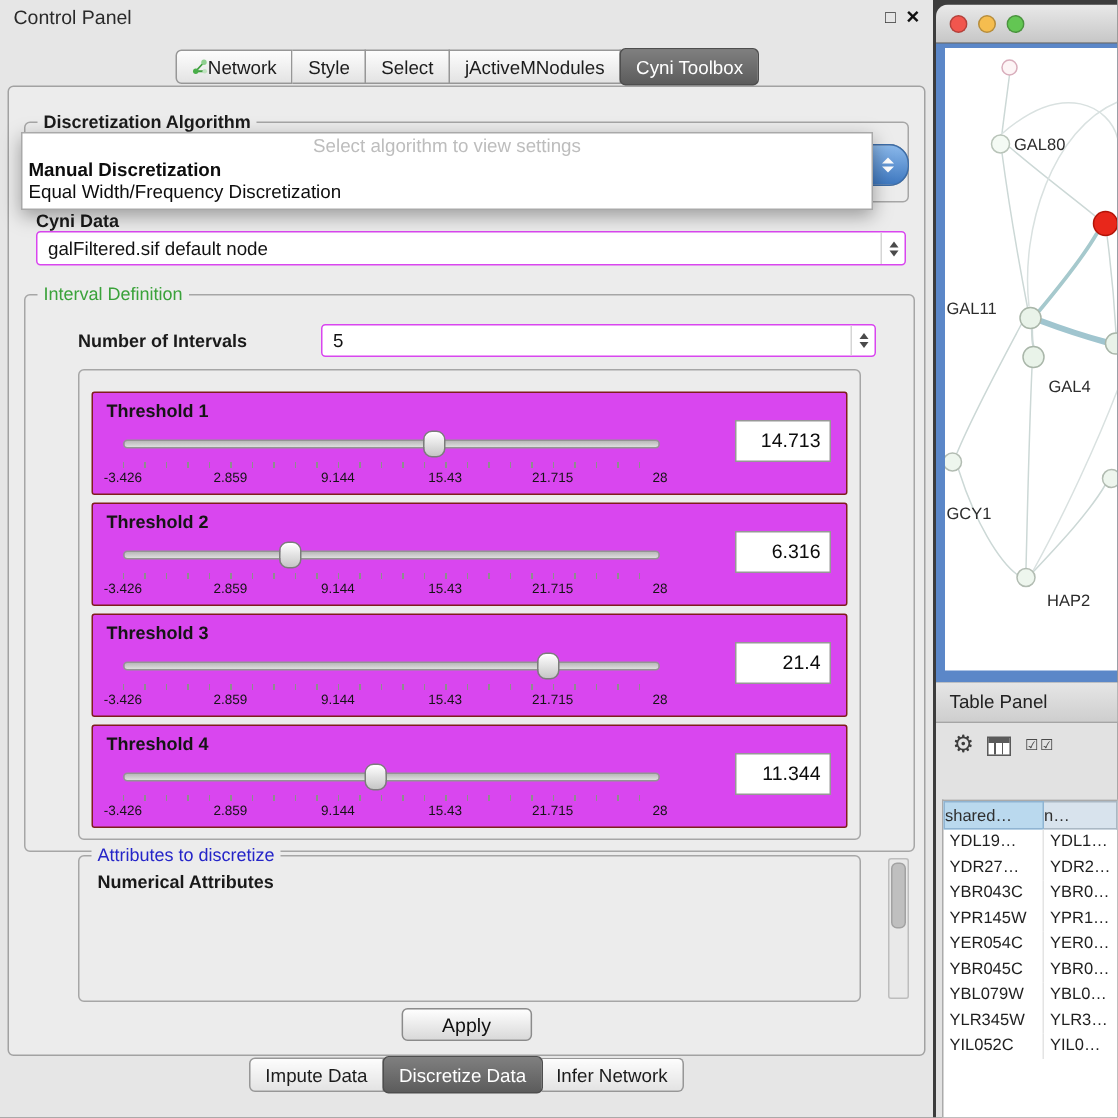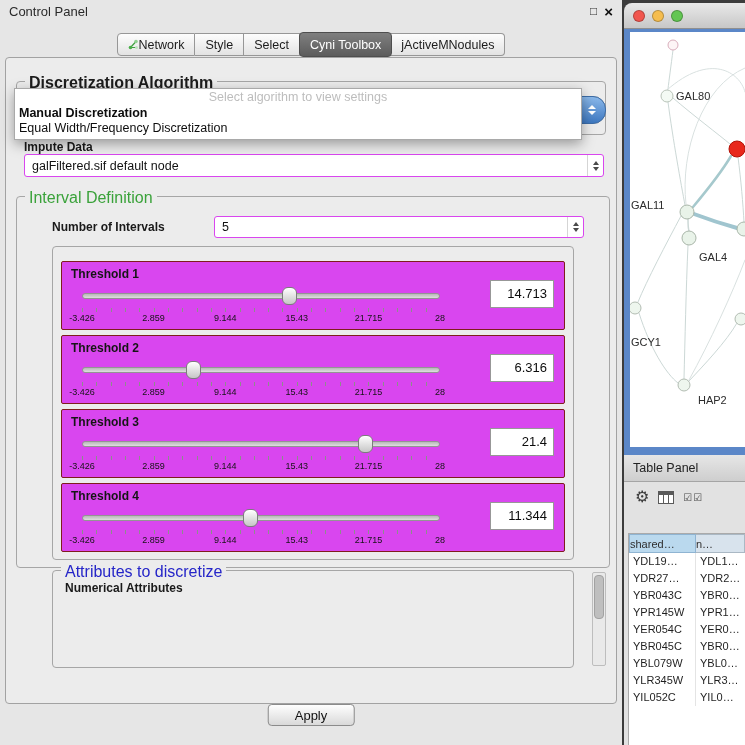--- a/index.html
+++ b/index.html
@@ -22,21 +22,21 @@
   .seg:first-child{border-left:1px solid #979797;border-radius:4px 0 0 4px;}
   .seg:last-child{border-radius:0 4px 4px 0;}
   .seg.sel{background:linear-gradient(#7f7f7f,#5c5c5c);color:#fff;border:1px solid #4e4e4e;
        border-radius:4px;margin:-1px -1px;position:relative;z-index:1;height:17px;}
   .neticon{display:flex;align-items:center;}
 
   #main-area{position:absolute;left:5px;top:57px;width:610px;height:645px;background:#ececec;
        border:1px solid #a2a2a2;border-radius:4px;}
 
   .group{position:absolute;border:1px solid #a6a6a6;border-radius:4px;}
-  .gtitle{position:absolute;top:-8px;left:8px;background:#ececec;padding:0 4px;font-size:16px;color:#1c1c1c;white-space:nowrap;}
+  .gtitle{position:absolute;top:-8px;left:8px;background:#ececec;padding:0 4px;font-size:12px;color:#1c1c1c;white-space:nowrap;}
   .gtitle.bold{font-weight:bold;}
   .gtitle.green{color:#3aa23a;}
   .gtitle.blue{color:#2525c8;}
 
   #algo-group{left:10px;top:23px;width:588px;height:52px;}
 
   #algo-combo{position:absolute;left:20px;top:38px;width:578px;height:26px;border:1px solid #96:96;}
   #algo-combo{border:1px solid #969696;border-radius:13px;background:linear-gradient(#ffffff,#e7e7e7);z-index:1;}
   .combo-cap{position:absolute;right:-1px;top:-1px;width:27px;height:26px;border:1px solid #3c6da8;
        border-radius:0 13px 13px 0;background:linear-gradient(#8ab8ea,#3e78c0);
@@ -87,21 +87,21 @@
   #numattr-label{left:12px;top:10px;}
   #attr-list{position:absolute;left:12px;top:30px;width:494px;height:54px;background:#fff;border:1px solid #9a9a9a;overflow:hidden;}
   .attr-item{font-size:12px;line-height:16px;padding-left:6px;color:#101010;white-space:nowrap;}
   .vsb{position:absolute;right:0;top:0;width:13px;height:100%;background:#f0f0f0;border-left:1px solid #cfcfcf;}
   .vsb-thumb{position:absolute;left:2px;top:2px;width:9px;height:32px;background:#c2c2c2;border-radius:5px;border:1px solid #a8a8a8;}
   #panel-scrollbar{position:absolute;left:586px;top:514px;width:12px;height:92px;background:#e9e9e9;border:1px solid #bdbdbd;border-radius:2px;}
   .vsb-thumb2{position:absolute;left:1px;top:2px;width:8px;height:42px;background:#bfbfbf;border-radius:4px;border:1px solid #a2a2a2;}
 
   #apply-btn{position:absolute;left:50%;transform:translateX(-50%);top:614px;height:22px;padding:0 26px;
        font-size:13px;color:#111;background:linear-gradient(#fefefe,#d9d9d9);border:1px solid #8b8b8b;border-radius:4px;
-       font-family:inherit;margin-top:32px;}
+       font-family:inherit;}
 
   
   #network-window{position:absolute;left:624px;top:3px;width:121px;height:452px;border-radius:8px 0 0 0;overflow:hidden;}
   .nw-titlebar{height:25px;background:linear-gradient(#e9e9e9,#c7c7c7);border-bottom:1px solid #8f8f8f;
        display:flex;align-items:center;gap:7px;padding-left:9px;}
   .light{width:12px;height:12px;border-radius:50%;border:1px solid rgba(0,0,0,.25);box-sizing:border-box;}
   .nw-body{position:relative;height:426px;background:#5b87c8;}
   .nw-canvas{position:absolute;left:6px;top:3px;right:0;bottom:8px;background:#fff;overflow:hidden;}
   .nlabel{font-size:11px;fill:#2b2b2b;font-family:"Liberation Sans","DejaVu Sans",sans-serif;}
 
@@ -150,25 +150,25 @@
             </svg>
           </span>
           <span>Network</span>
         </div>
         <div class="seg">
           <span>Style</span>
         </div>
         <div class="seg">
           <span>Select</span>
         </div>
+        <div class="seg">
+          <span>jActiveMNodules</span>
+        </div>
         <div class="seg sel">
           <span>Cyni Toolbox</span>
-        </div>
-        <div class="seg">
-          <span>jActiveMNodules</span>
         </div>
       </div>
 
     <div id="main-area">
 
       <div class="group" id="algo-group">
         <span class="gtitle bold">Discretization Algorithm</span>
       </div>
 
       <div id="algo-combo">
@@ -179,21 +179,21 @@
       </div>
 
       <div id="algo-popup">
         <div class="dd-placeholder">Select algorithm to view settings</div>
         <div id="dd-options">
             <div class="dd-item hl">Manual Discretization</div>
             <div class="dd-item">Equal Width/Frequency Discretization</div>
           </div>
       </div>
 
-      <div class="lbl bold" id="tabledata-label">Impute Data</div>
+      <div class="lbl bold" id="tabledata-label">Cyni Data</div>
       <div class="combo rect" id="tabledata-combo">
         <span class="combo-text">galFiltered.sif default node</span>
         <span class="stepper">
             <i class="up"></i>
             <i class="dn"></i>
           </span>
       </div>
 
       <div class="group" id="interval-group">
         <span class="gtitle green">Interval Definition</span>
@@ -286,20 +286,31 @@
         <div class="lbl bold" id="numattr-label">Numerical Attributes</div>
       </div>
 
       <div id="panel-scrollbar">
           <div class="vsb-thumb2"></div>
         </div>
 
       <button id="apply-btn">Apply</button>
     </div>
 
+    <div class="tabbar bottom">
+        <div class="seg">
+          <span>Impute Data</span>
+        </div>
+        <div class="seg sel">
+          <span>Discretize Data</span>
+        </div>
+        <div class="seg">
+          <span>Infer Network</span>
+        </div>
+      </div>
   </section>
 
   <section id="network-window">
     <div class="nw-titlebar">
       <span class="light" style="background: rgb(241, 86, 78);"></span>
       <span class="light" style="background: rgb(245, 189, 79);"></span>
       <span class="light" style="background: rgb(99, 198, 83);"></span>
     </div>
     <div class="nw-body" style="background: rgb(91, 135, 200);">
       <div class="nw-canvas">

